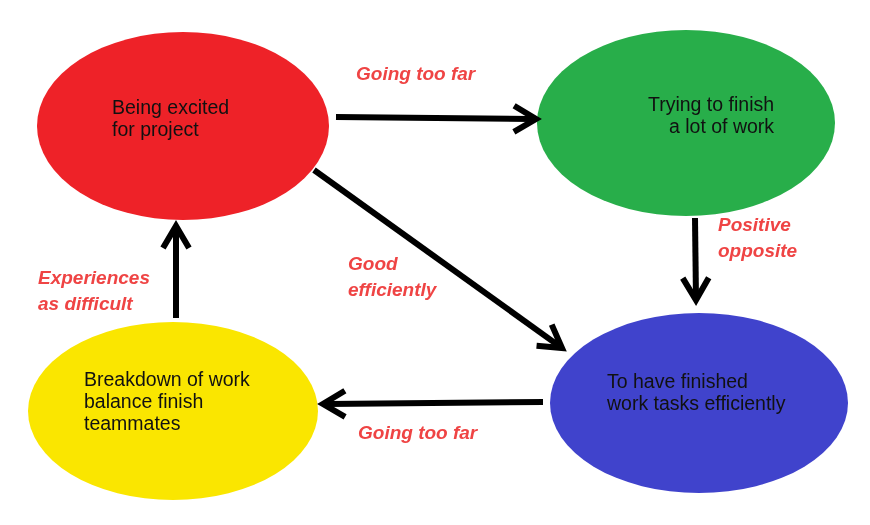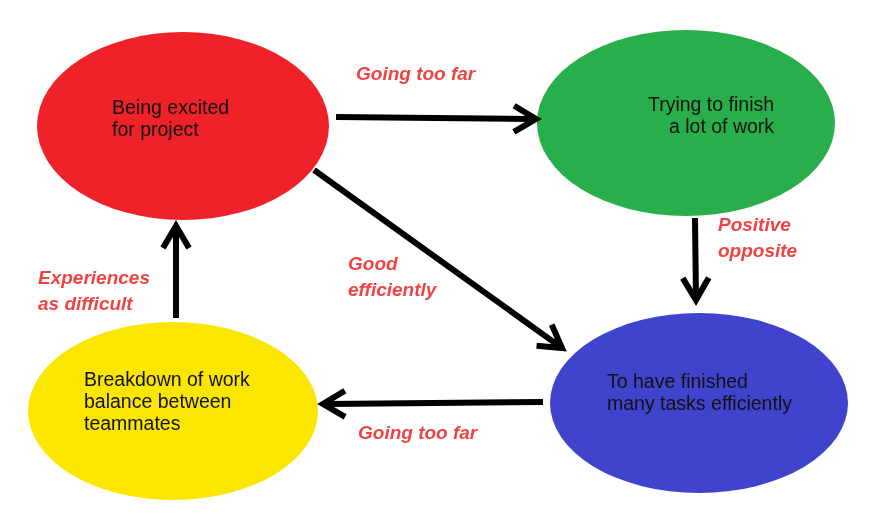--- a/index.html
+++ b/index.html
@@ -77,24 +77,24 @@
         </g>
       </g>
   </svg>
 
   <div id="node-labels">
       <div class="node-label" style="left: 112px; top: 96px; text-align: left;">Being excited
 for project</div>
       <div class="node-label" style="left: 648px; top: 93px; text-align: right;">Trying to finish
 a lot of work</div>
       <div class="node-label" style="left: 84px; top: 368px; text-align: left;">Breakdown of work
-balance between
+balance finish
 teammates</div>
       <div class="node-label" style="left: 607px; top: 370px; text-align: left;">To have finished
-many tasks efficiently</div>
+work tasks efficiently</div>
     </div>
   <div id="edge-labels">
       <div class="edge-label" style="left: 356px; top: 61px;">Going too far</div>
       <div class="edge-label" style="left: 718px; top: 212px;">Positive
 opposite</div>
       <div class="edge-label" style="left: 358px; top: 420px;">Going too far</div>
       <div class="edge-label" style="left: 38px; top: 241px; margin-top: 24px;">Experiences
 as difficult</div>
       <div class="edge-label" style="left: 348px; top: 251px;">Good
 efficiently</div>

